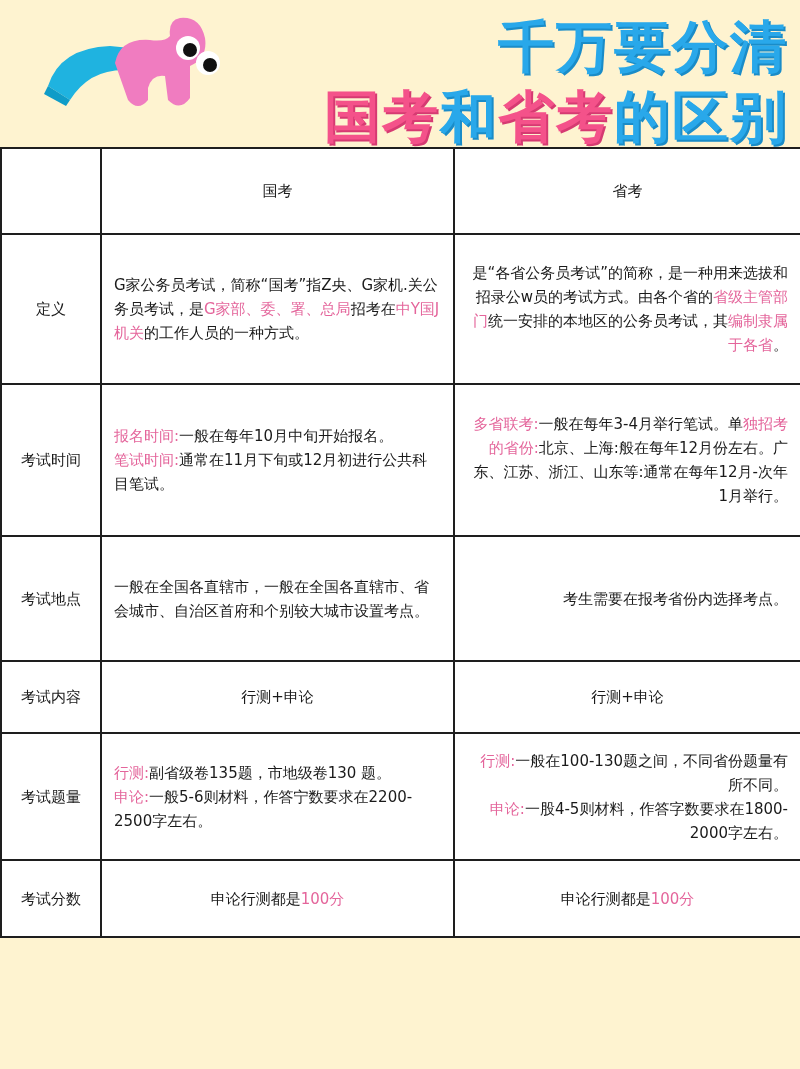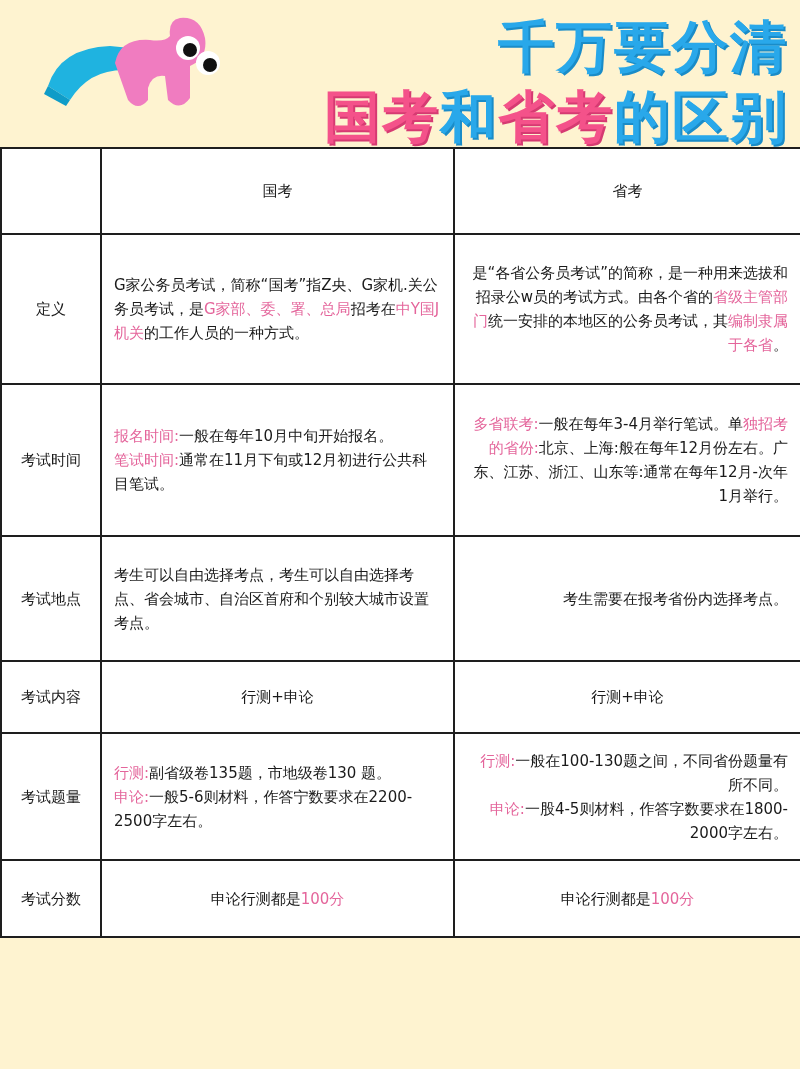--- a/index.html
+++ b/index.html
@@ -53,21 +53,21 @@
     <td class="c1 text"><span>G家公务员考试，简称“国考”指Z央、G家机.关公务员考试，是</span><span class="hl">G家部、委、署、总局</span><span>招考在</span><span class="hl">中Y国J机关</span><span>的工作人员的一种方式。</span></td>
     <td class="c2 text"><span>是“各省公务员考试”的简称，是一种用来选拔和招录公w员的考试方式。由各个省的</span><span class="hl">省级主管部门</span><span>统一安排的本地区的公务员考试，其</span><span class="hl">编制隶属于各省</span><span>。</span></td>
   </tr>
   <tr style="height:152px">
     <td class="label">考试时间</td>
     <td class="c1 text"><span class="hl">报名时间:</span><span>一般在每年10月中旬开始报名。</span><br><span class="hl">笔试时间:</span><span>通常在11月下旬或12月初进行公共科目笔试。</span></td>
     <td class="c2 text"><span class="hl">多省联考:</span><span>一般在每年3-4月举行笔试。单</span><span class="hl">独招考的省份:</span><span>北京、上海:般在每年12月份左右。广东、江苏、浙江、山东等:通常在每年12月-次年1月举行。</span></td>
   </tr>
   <tr style="height:125px">
     <td class="label">考试地点</td>
-    <td class="c1 text">考生可以自由选择考点，考生可以自由选择考点、省会城市、自治区首府和个别较大城市设置考点。</td>
+    <td class="c1 text">一般在全国各直辖市，一般在全国各直辖市、省会城市、自治区首府和个别较大城市设置考点。</td>
     <td class="c2 text">考生需要在报考省份内选择考点。</td>
   </tr>
   <tr style="height:72px">
     <td class="label">考试内容</td>
     <td class="c1 center">行测+申论</td>
     <td class="c2 center">行测+申论</td>
   </tr>
   <tr style="height:127px">
     <td class="label">考试题量</td>
     <td class="c1 text"><span class="hl">行测:</span><span>副省级卷135题，市地级卷130 题。</span><br><span class="hl">申论:</span><span>一般5-6则材料，作答宁数要求在2200-2500字左右。</span></td>

